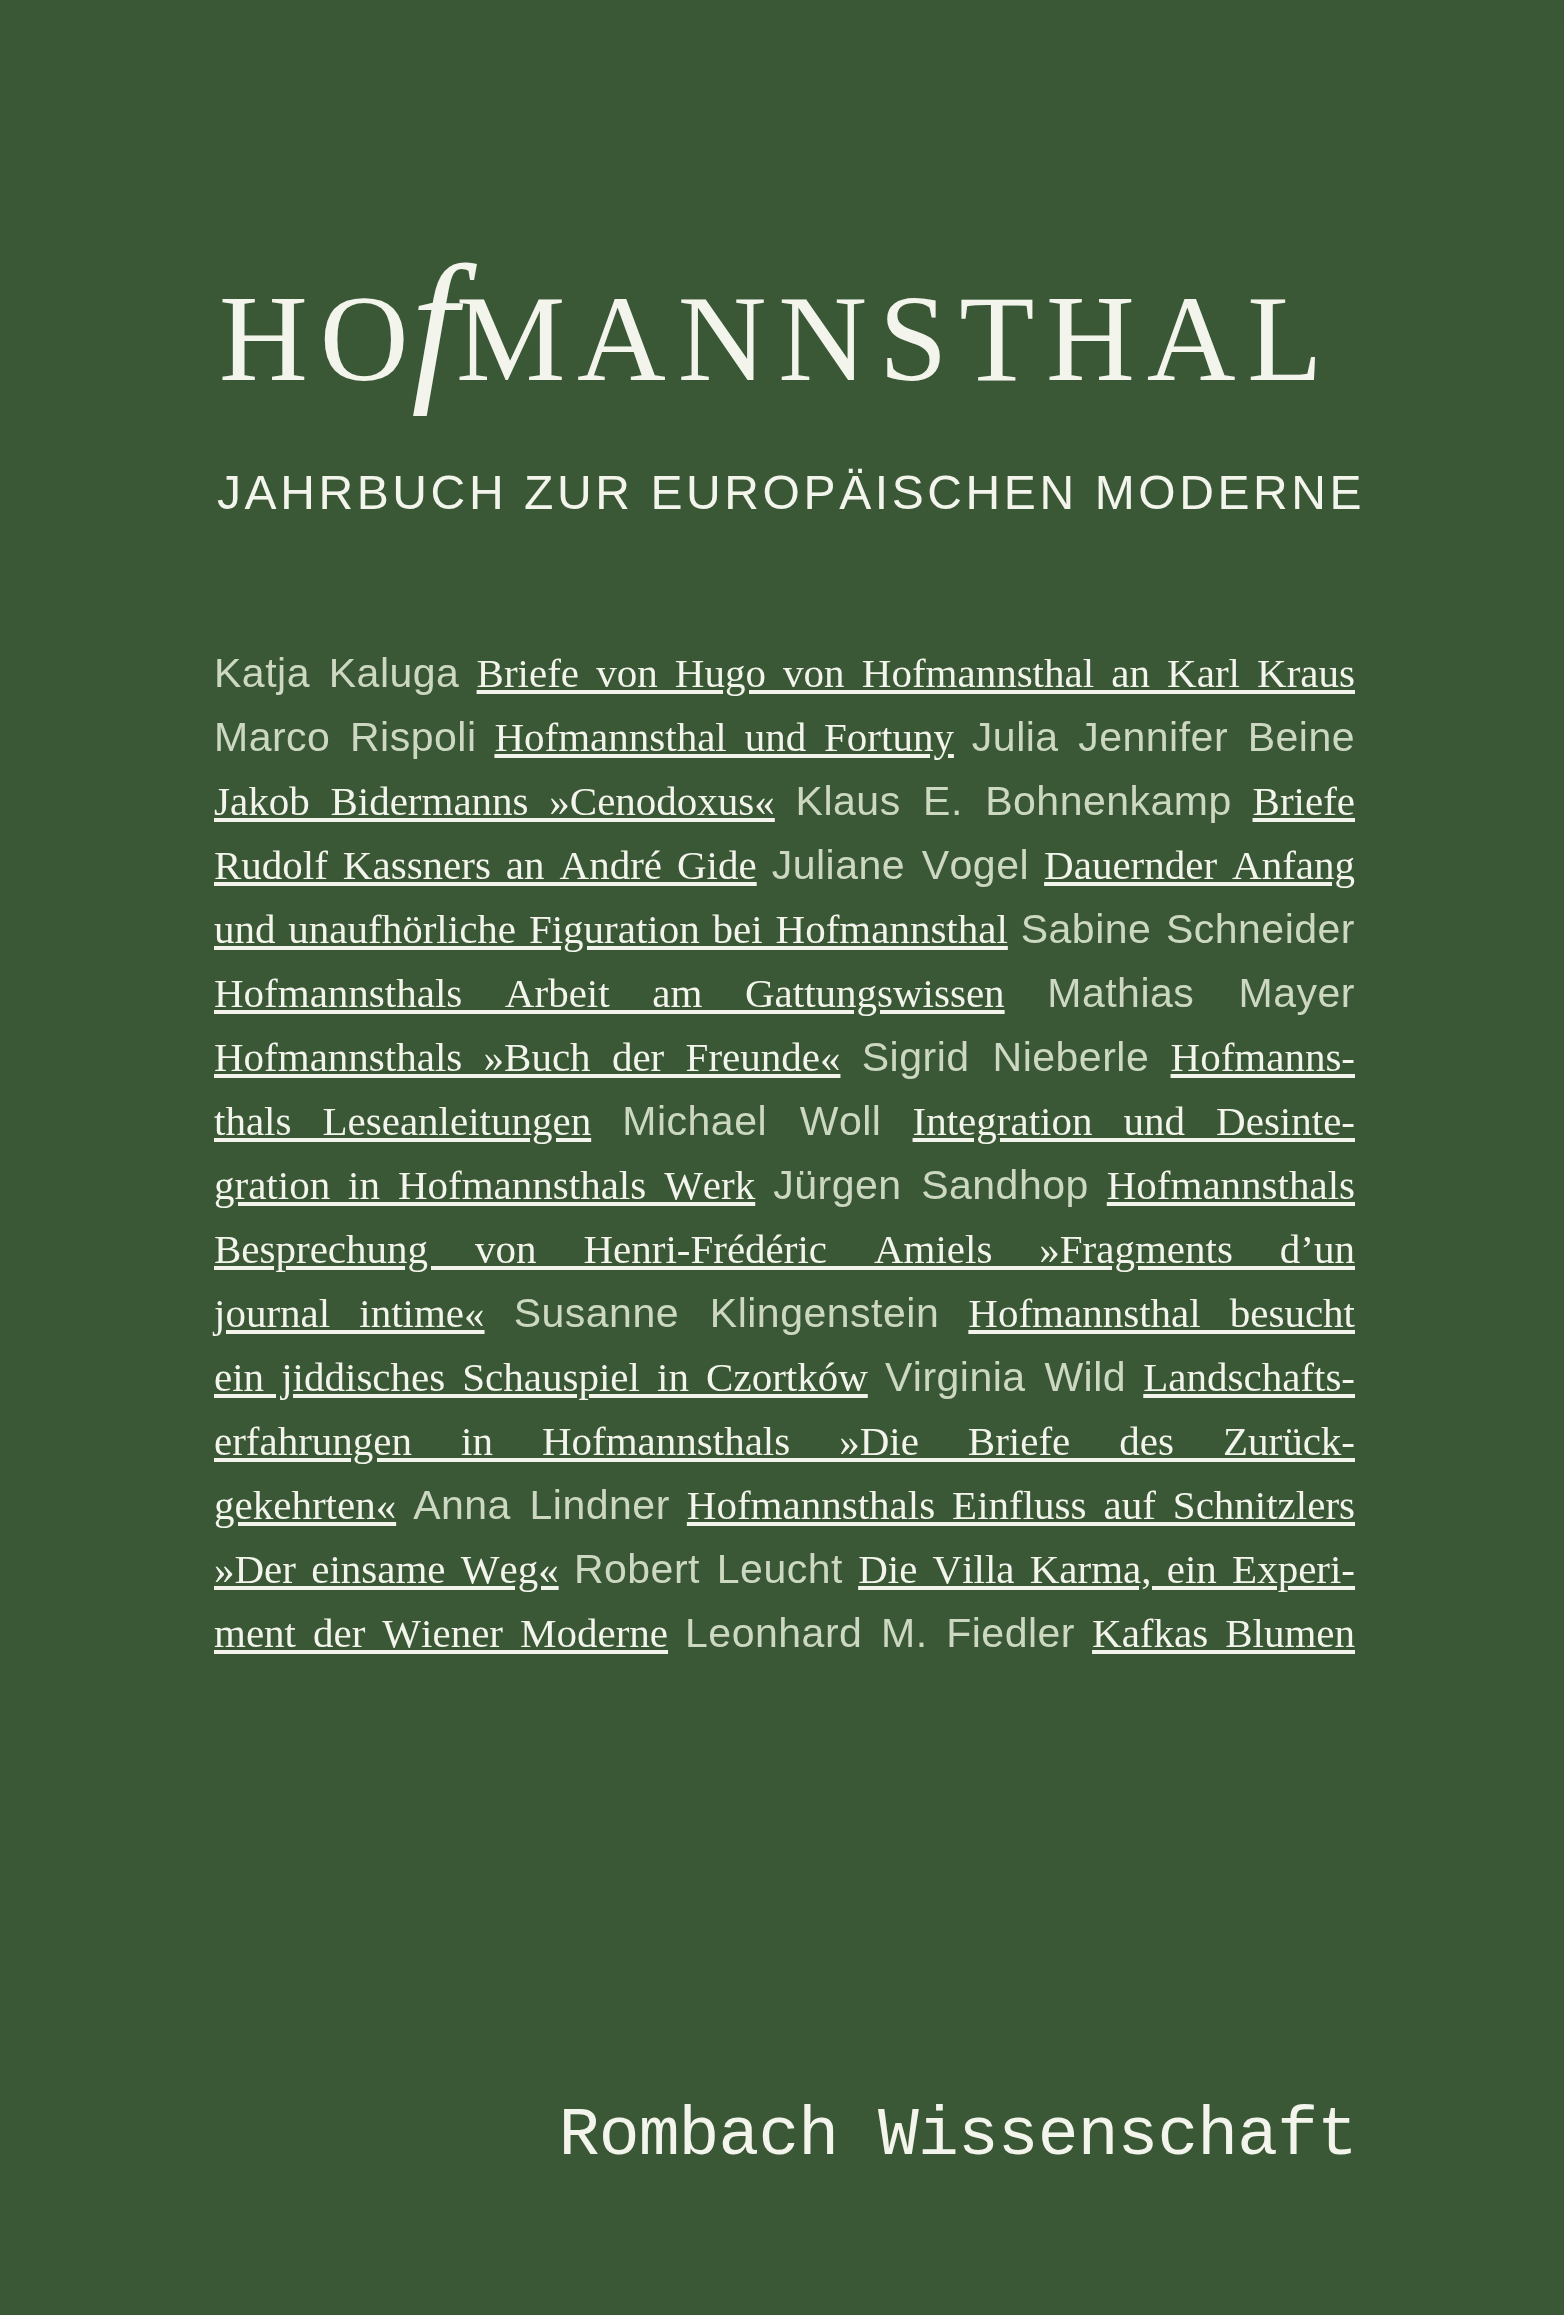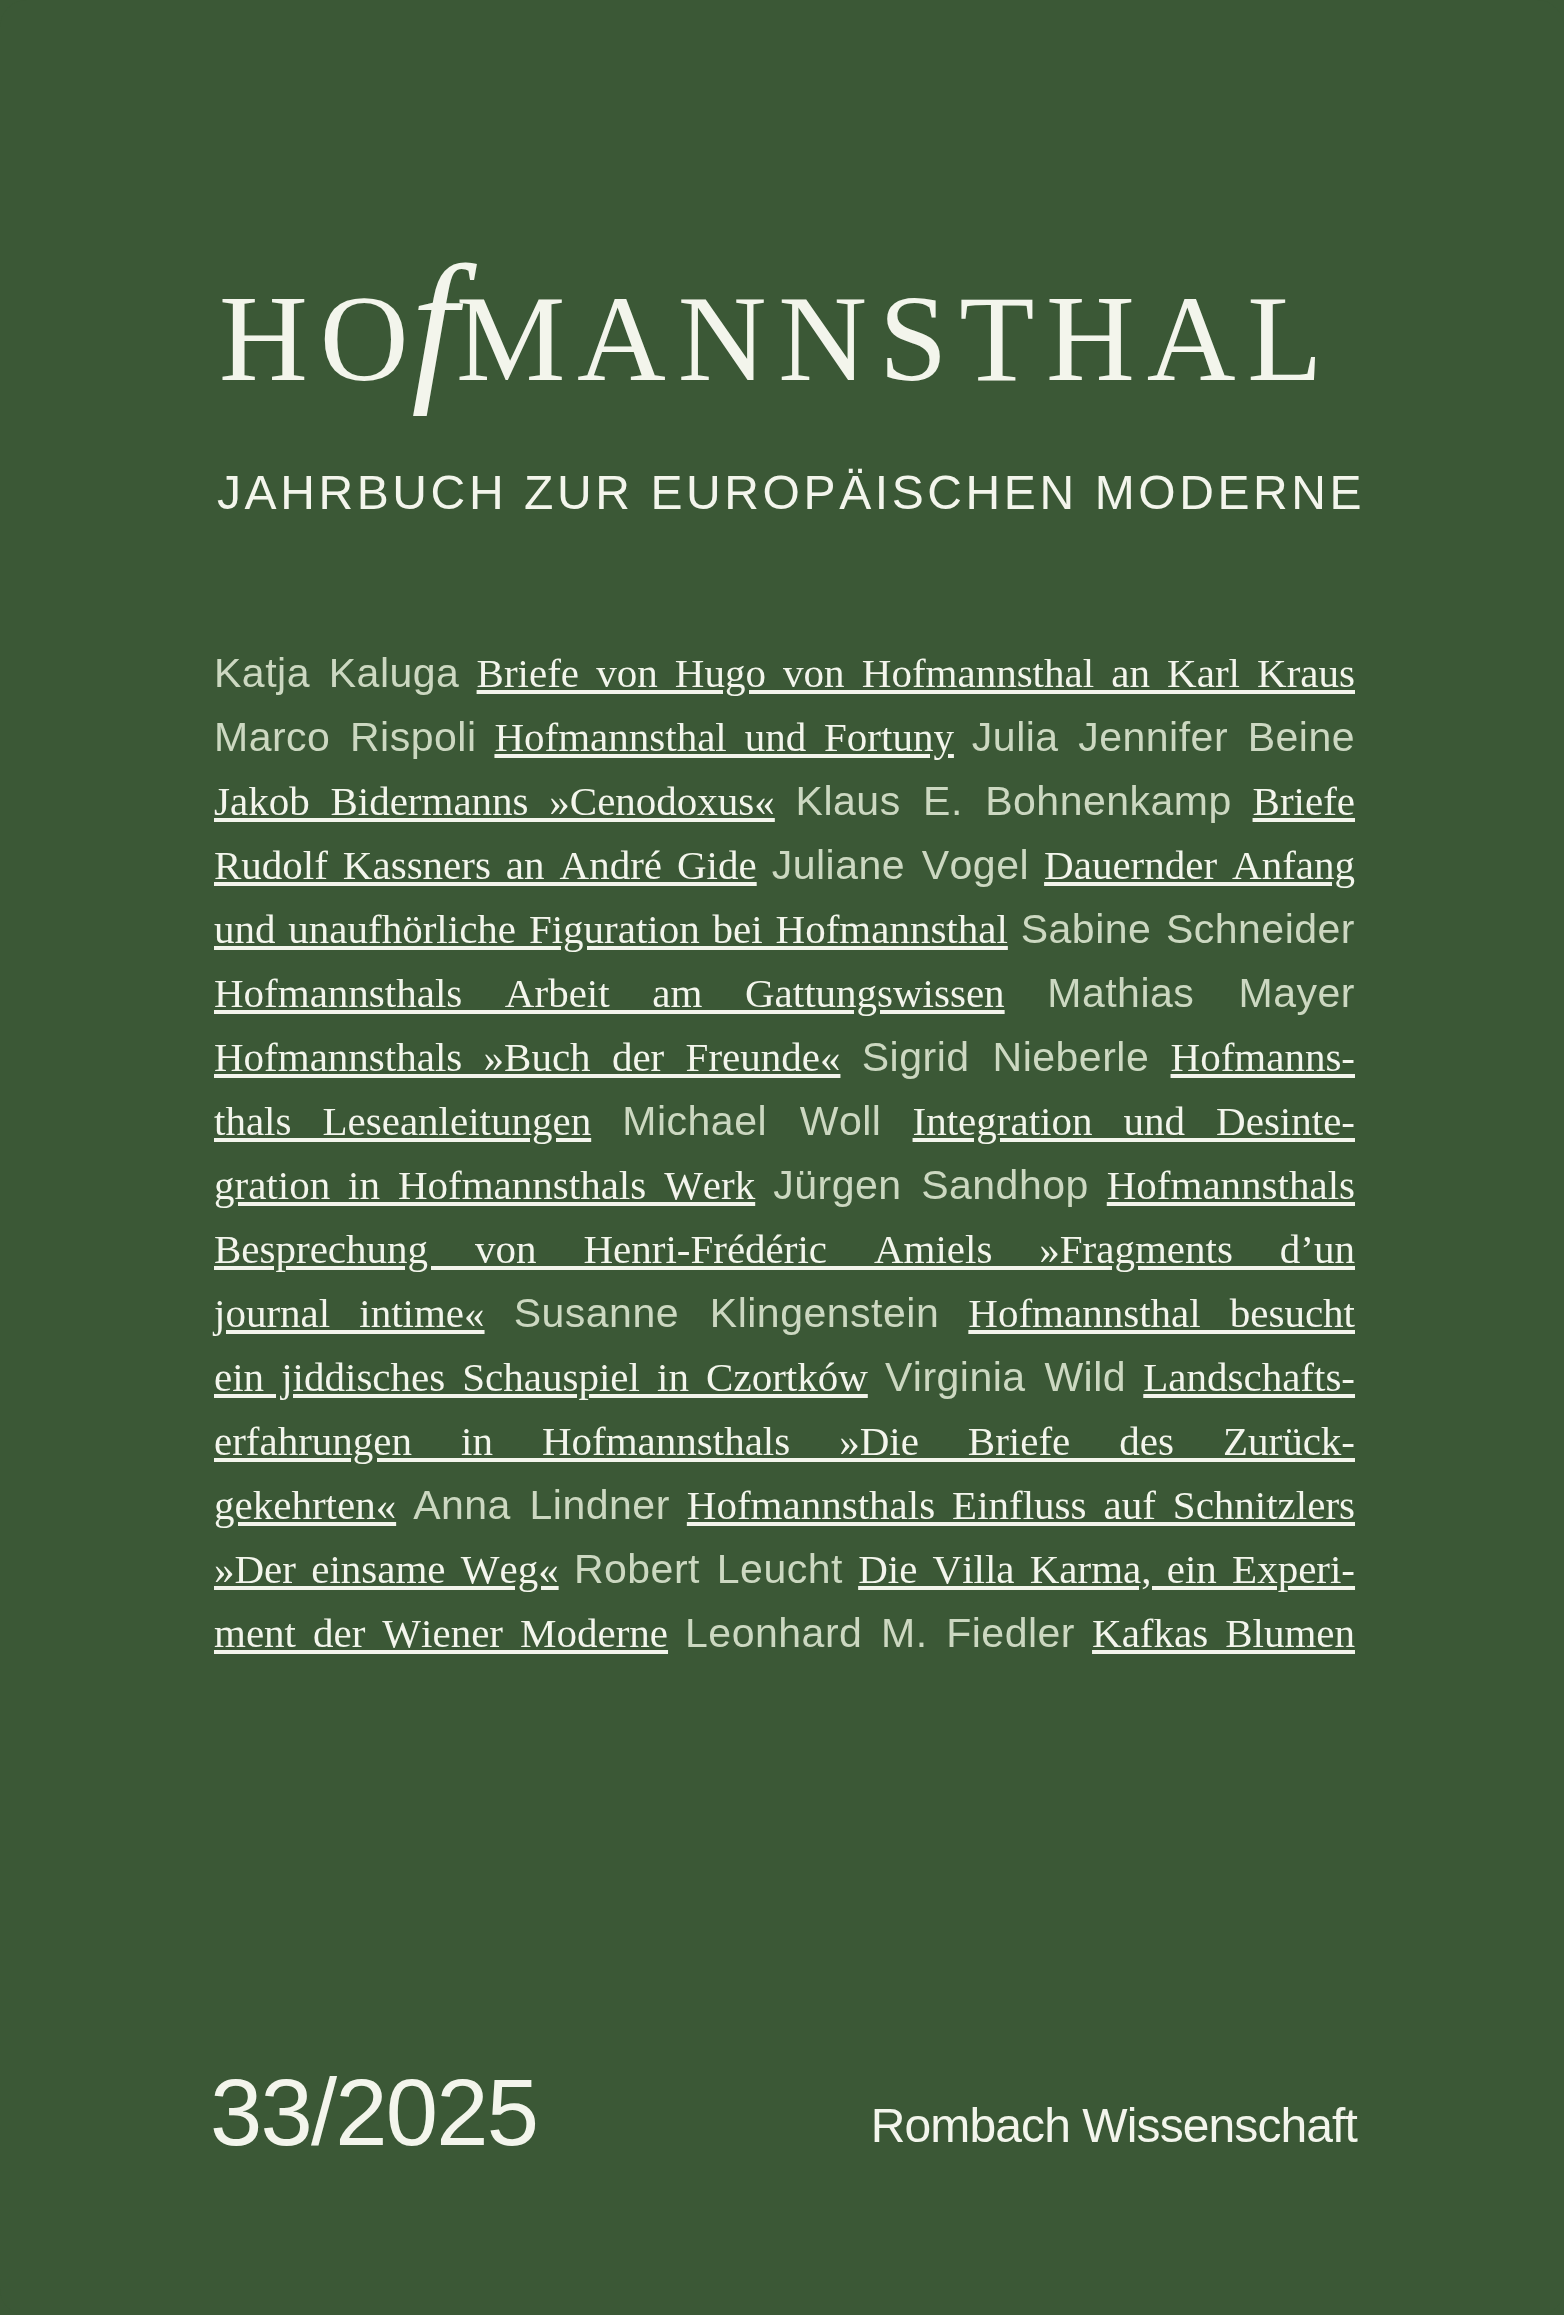--- a/index.html
+++ b/index.html
@@ -82,35 +82,34 @@
     font-size: 94px;
     line-height: 1;
     letter-spacing: -1.8px;
     color: var(--ink, #f3f5ec);
     white-space: nowrap;
   }
   .publisher {
     position: absolute;
     right: 207px;
     top: 2102px;
-    font-family: Liberation Sans, sans-serif;
+    font-family: Liberation Mono, monospace;
     font-weight: 400;
-    font-size: 48px;
+    font-size: 68px;
     line-height: 1;
     letter-spacing: -0.9px;
     color: var(--ink, #f3f5ec);
     white-space: nowrap;
   }
 </style>
 </head>
 <body>
 
 <div class="cover">
   <h1 class="title"><span>HO</span><span class="f">f</span><span>MANNSTHAL</span></h1>
 
   <div class="subtitle">JAHRBUCH ZUR EUROPÄISCHEN MODERNE</div>
 
   <div class="toc"><span><span class="author">Katja Kaluga</span> <span class="title-seg">Briefe von Hugo von Hofmannsthal an Karl Kraus</span></span><br><span><span class="author">Marco Rispoli</span> <span class="title-seg">Hofmannsthal und Fortuny</span> <span class="author">Julia Jennifer Beine</span></span><br><span><span class="title-seg">Jakob Bidermanns »Cenodoxus«</span> <span class="author">Klaus E. Bohnenkamp</span> <span class="title-seg">Briefe</span></span><br><span><span class="title-seg">Rudolf Kassners an André Gide</span> <span class="author">Juliane Vogel</span> <span class="title-seg">Dauernder Anfang</span></span><br><span><span class="title-seg">und unaufhörliche Figuration bei Hofmannsthal</span> <span class="author">Sabine Schneider</span></span><br><span><span class="title-seg">Hofmannsthals Arbeit am Gattungswissen</span> <span class="author">Mathias Mayer</span></span><br><span><span class="title-seg">Hofmannsthals »Buch der Freunde«</span> <span class="author">Sigrid Nieberle</span> <span class="title-seg">Hofmanns-</span></span><br><span><span class="title-seg">thals Leseanleitungen</span> <span class="author">Michael Woll</span> <span class="title-seg">Integration und Desinte-</span></span><br><span><span class="title-seg">gration in Hofmannsthals Werk</span> <span class="author">Jürgen Sandhop</span> <span class="title-seg">Hofmannsthals</span></span><br><span><span class="title-seg">Besprechung von Henri-Frédéric Amiels »Fragments d’un</span></span><br><span><span class="title-seg">journal intime«</span> <span class="author">Susanne Klingenstein</span> <span class="title-seg">Hofmannsthal besucht</span></span><br><span><span class="title-seg">ein jiddisches Schauspiel in Czortków</span> <span class="author">Virginia Wild</span> <span class="title-seg">Landschafts-</span></span><br><span><span class="title-seg">erfahrungen in Hofmannsthals »Die Briefe des Zurück-</span></span><br><span><span class="title-seg">gekehrten«</span> <span class="author">Anna Lindner</span> <span class="title-seg">Hofmannsthals Einfluss auf Schnitzlers</span></span><br><span><span class="title-seg">»Der einsame Weg«</span> <span class="author">Robert Leucht</span> <span class="title-seg">Die Villa Karma, ein Experi-</span></span><br><span><span class="title-seg">ment der Wiener Moderne</span> <span class="author">Leonhard M. Fiedler</span> <span class="title-seg">Kafkas Blumen</span></span><br></div>
 
-  <div class="volume">33/2025</div>
   <div class="publisher">Rombach Wissenschaft</div>
 </div>
 
 
 </body></html>

